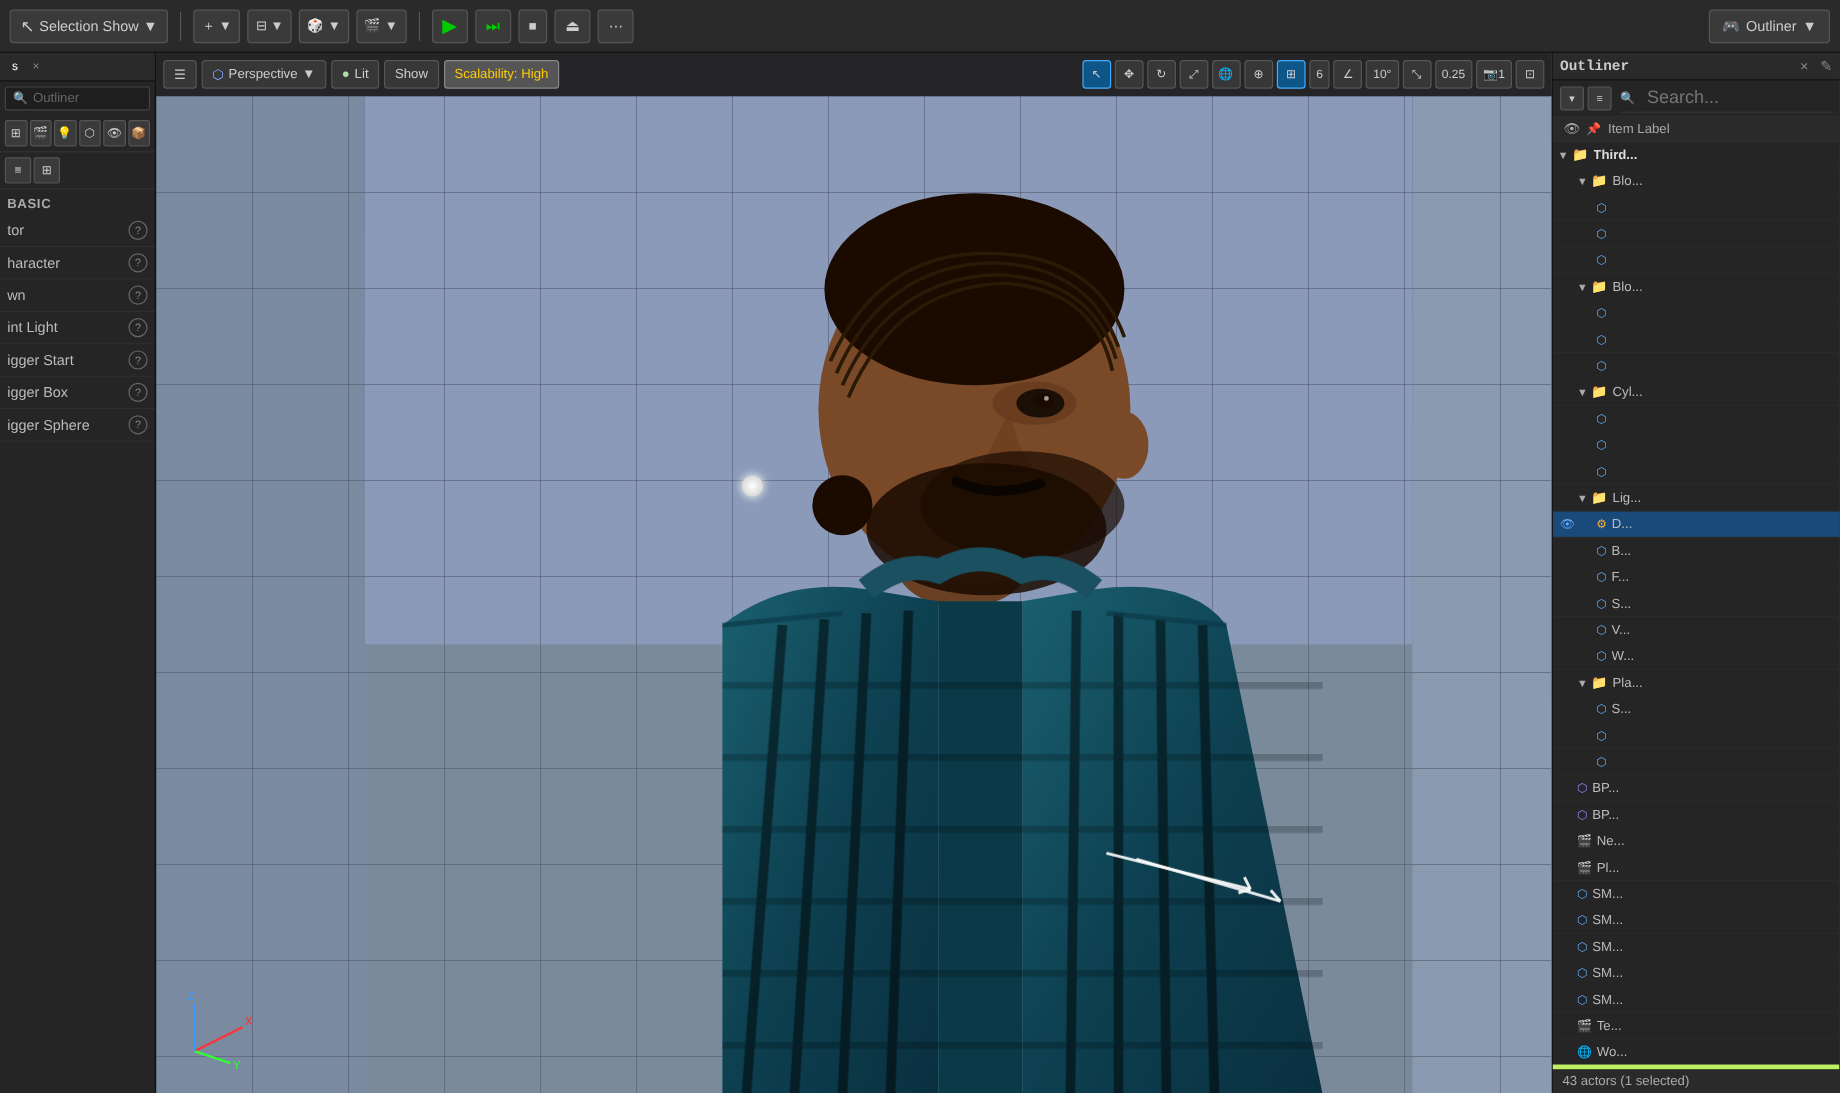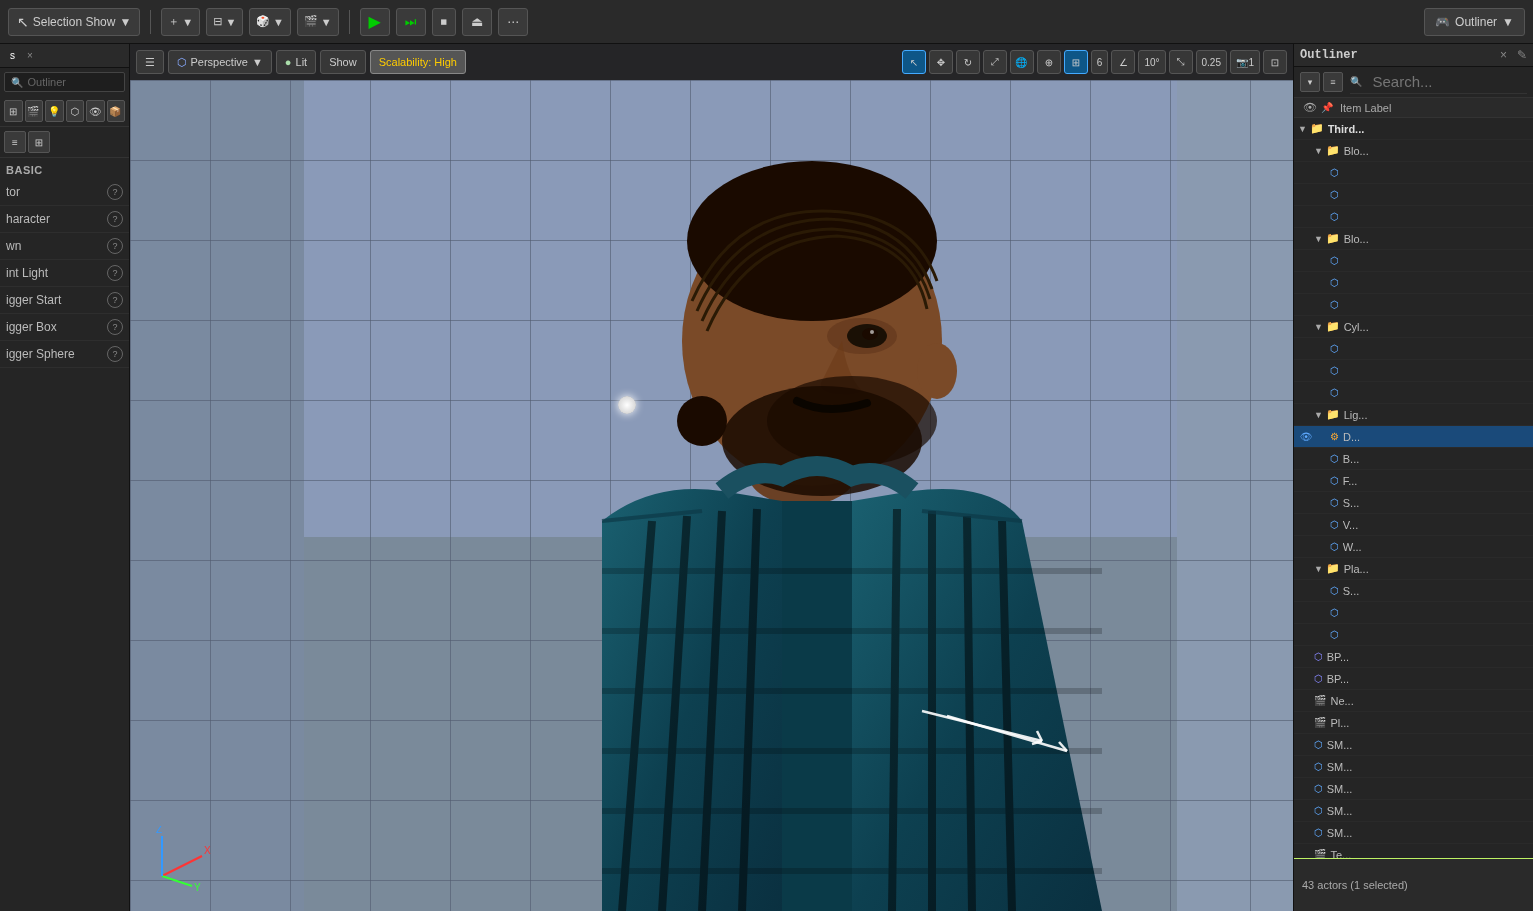--- a/index.html
+++ b/index.html
@@ -344,22 +344,22 @@
     }
     .outliner-item.selected { background: #1a4a7a; }
     .outliner-item.group-header { color: #ddd; font-weight: bold; }
     .outliner-item .indent { display: inline-block; }
     .outliner-item .folder-icon { color: #e8a030; margin-right: 4px; font-size: 11px; }
     .outliner-item .actor-icon { color: #60aaff; margin-right: 4px; font-size: 10px; }
     .outliner-item .item-text { flex: 1; white-space: nowrap; overflow: hidden; text-overflow: ellipsis; }
     .outliner-item .item-vis { width: 16px; text-align: center; color: #60aaff; font-size: 10px; }
     .outliner-footer {
       background: #2a2a2a;
-      border-top: 1px solid #bef264;
-      padding: 20px 8px;
+      border-top: 4px solid #bef264;
+      padding: 4px 8px;
       font-size: 11px;
       color: #aaa;
     }
 
     
     .sky-gradient {
       position: absolute;
       top: 0;
       left: 0;
       right: 0;

